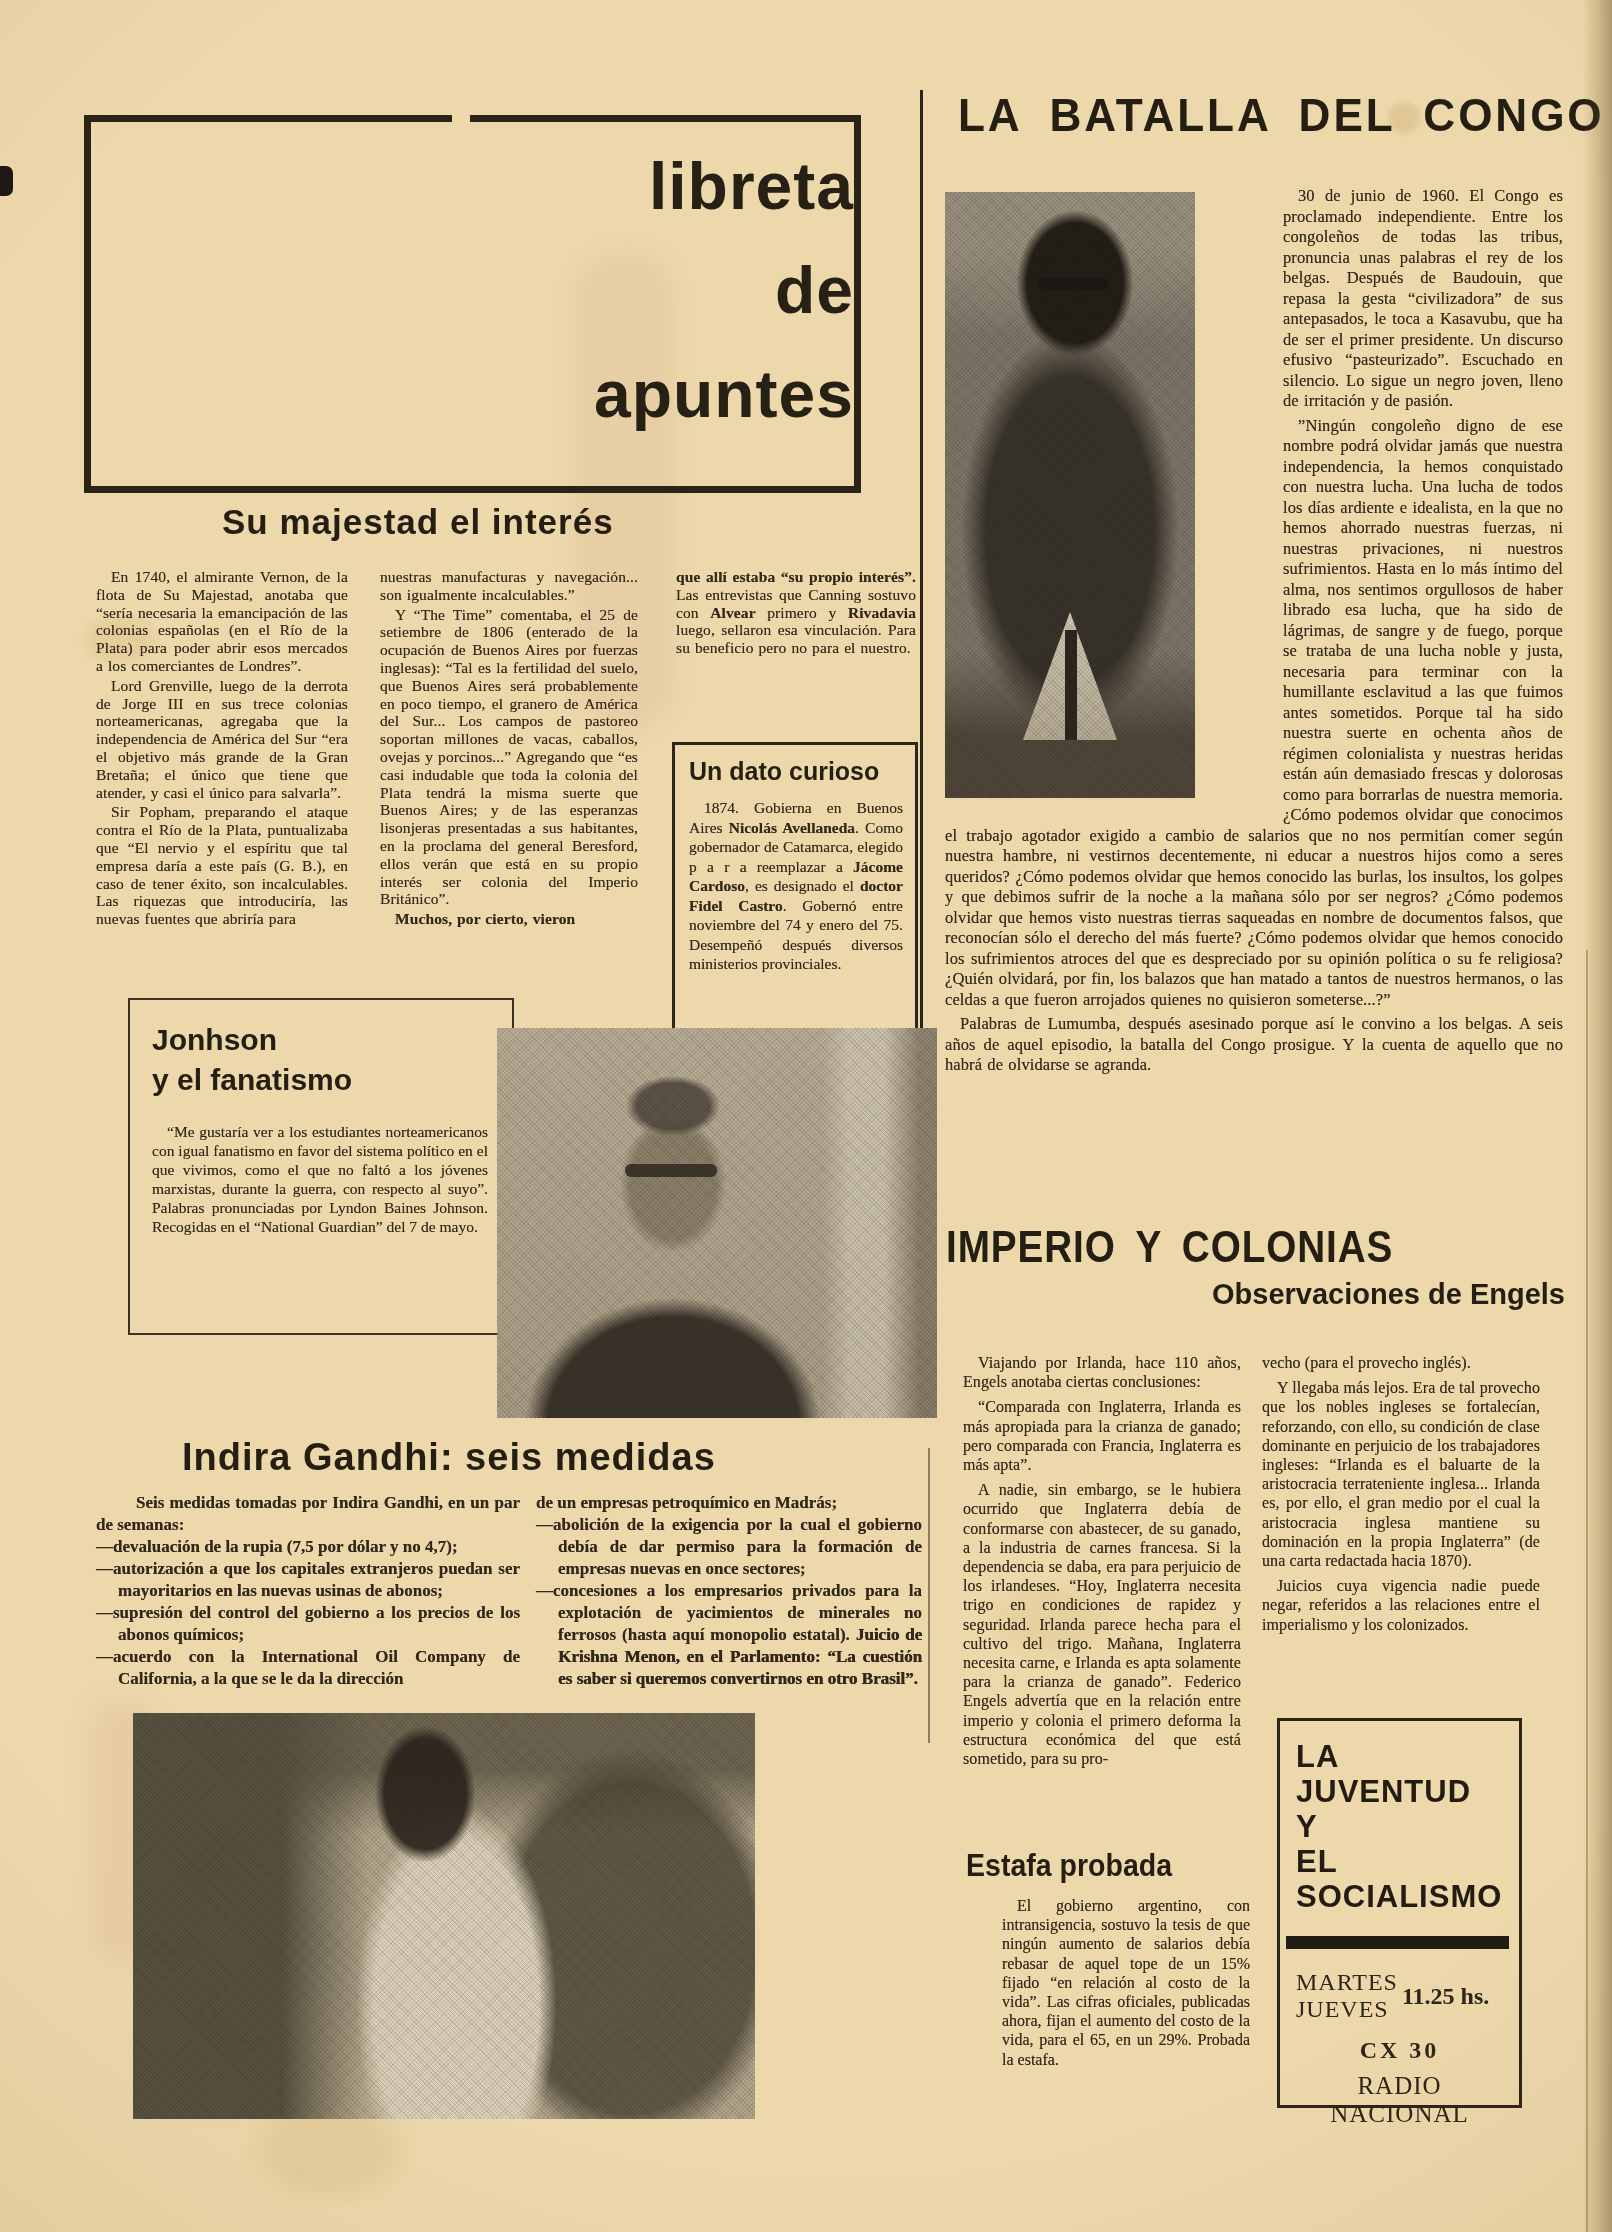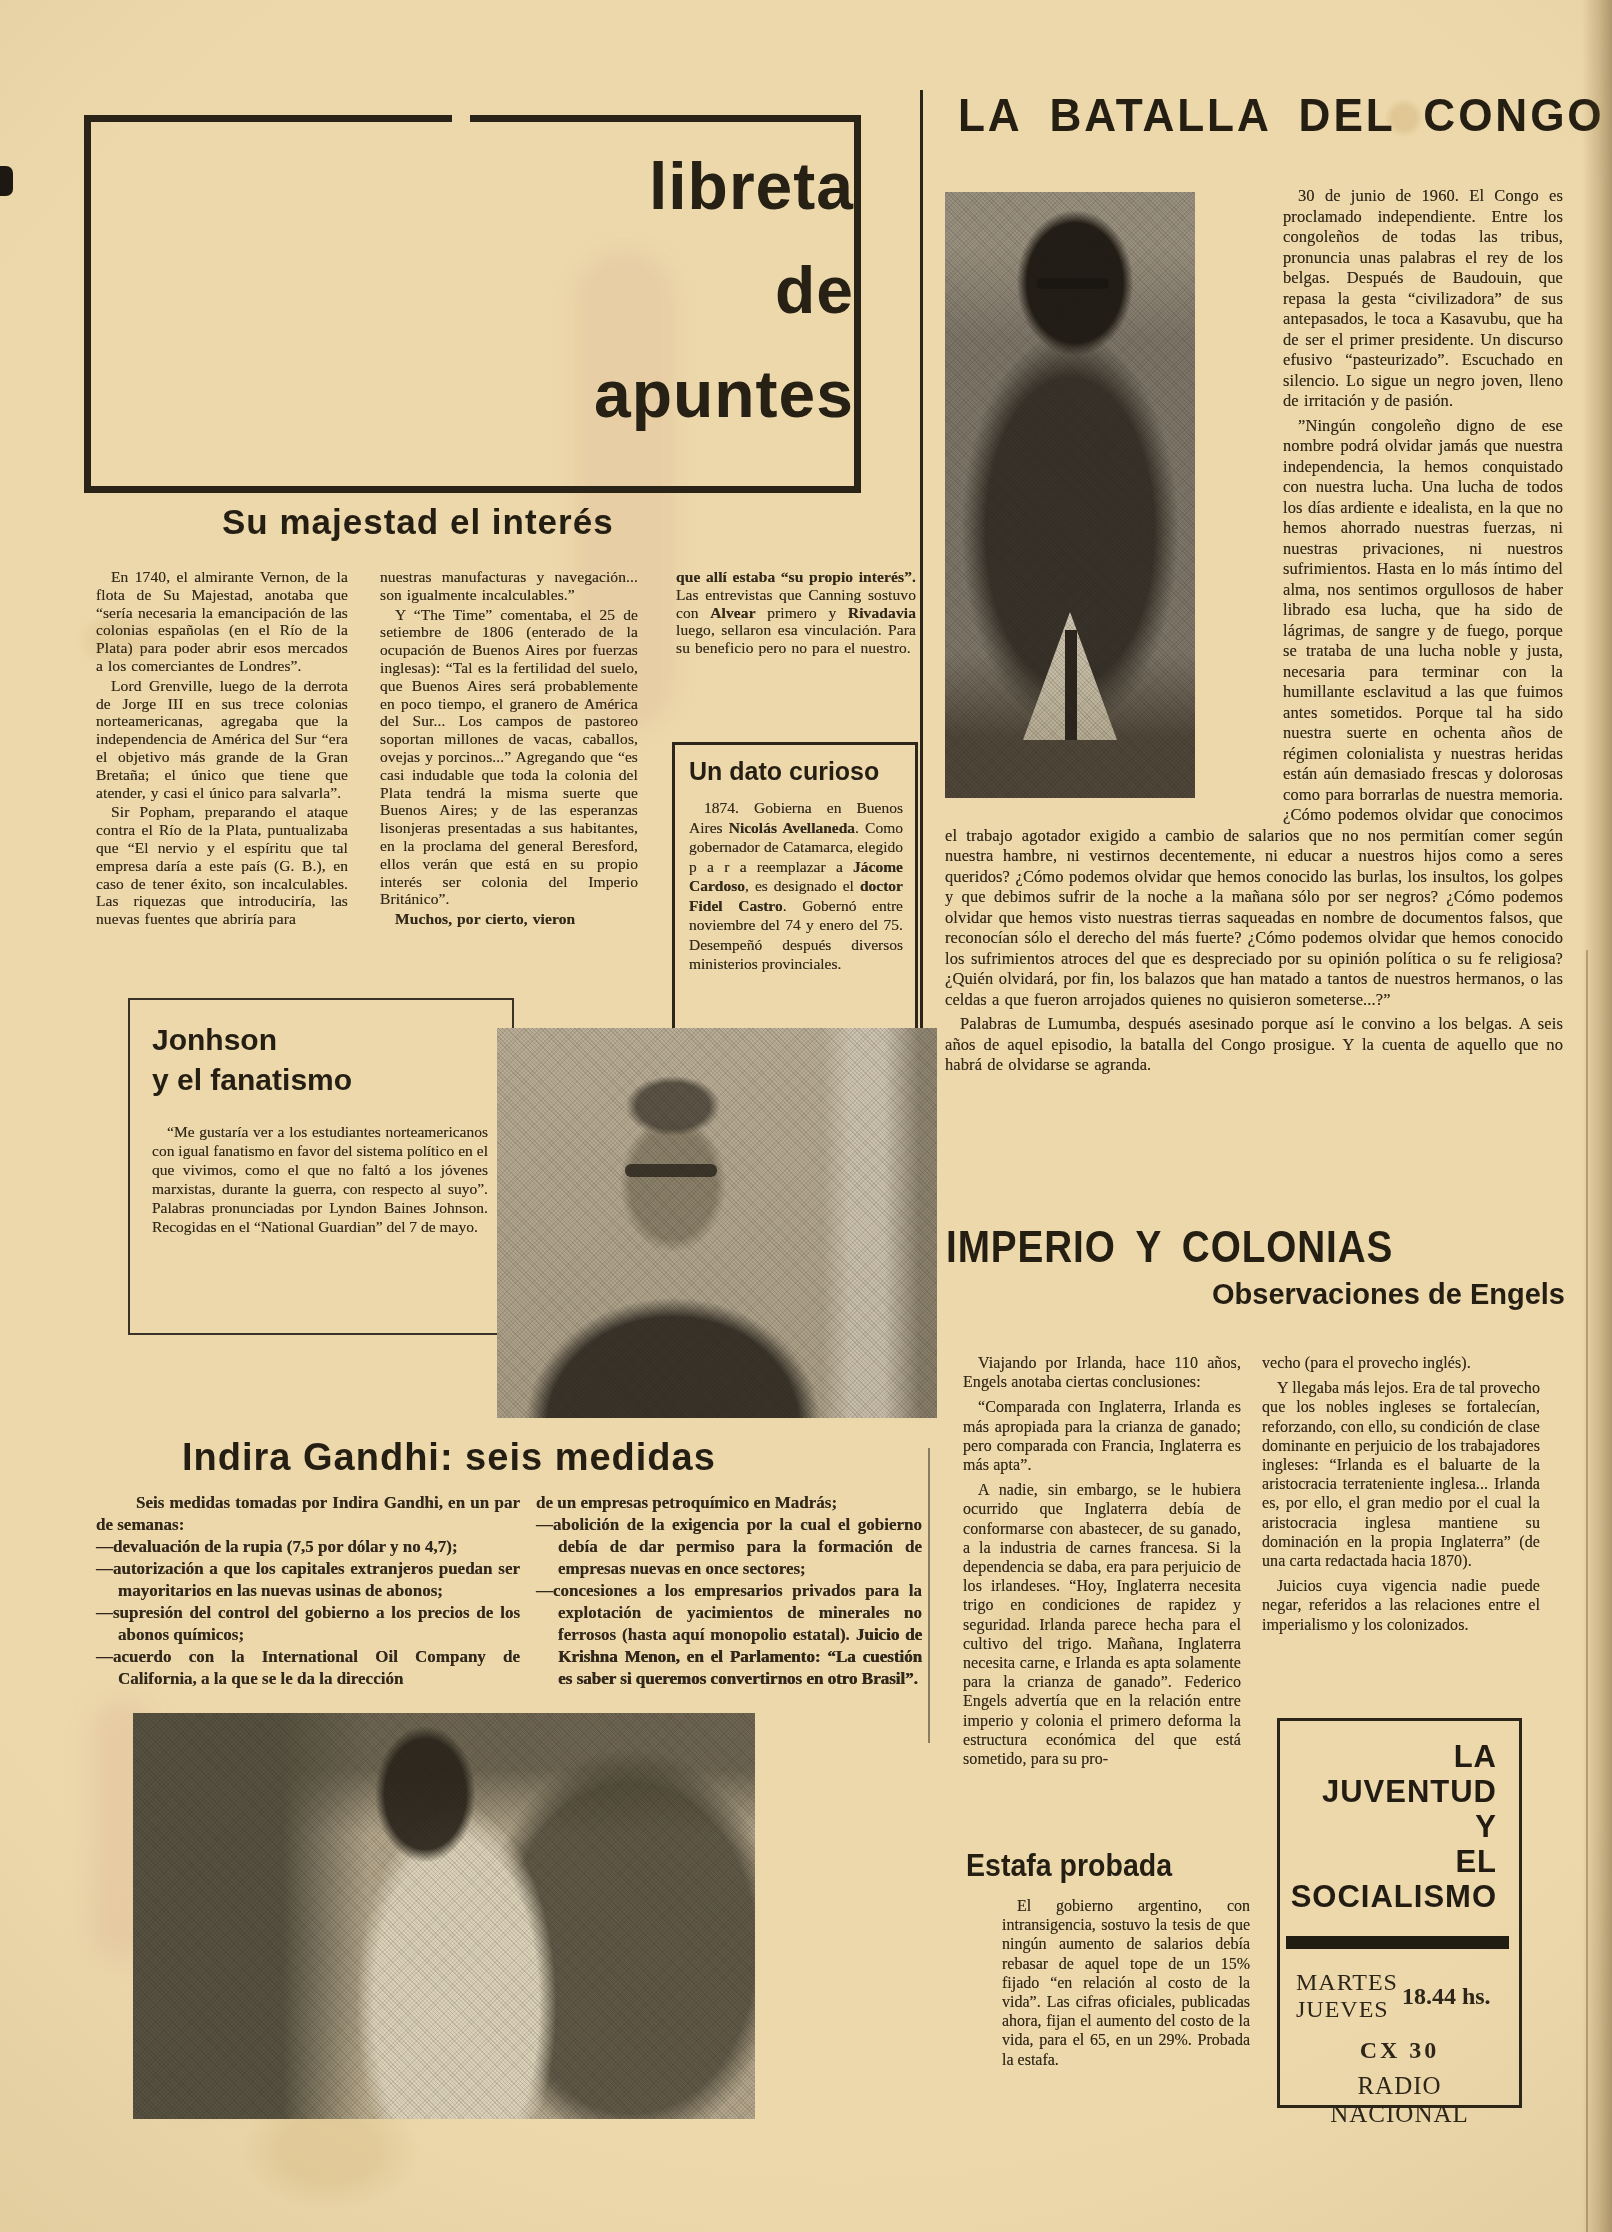--- a/index.html
+++ b/index.html
@@ -137,21 +137,21 @@
   #imperio-col2{left:1262px;top:1336px;width:278px;}
   #estafa-title{position:absolute;left:966px;top:1848px;font-size:31px;
     transform:scaleX(.92);transform-origin:left;}
   #estafa-body{position:absolute;left:1002px;top:1896px;width:248px;
     font-size:16px;line-height:19.2px;text-align:justify;color:#33291a;
     text-shadow:0 0 .5px rgba(51,41,26,.55);}
 
   
   #ad-box{position:absolute;left:1277px;top:1718px;width:245px;height:390px;
     border:3px solid #2b251a;box-sizing:border-box;}
-  .ad-title{padding:18px 22px 0 0;text-align:right;}
+  .ad-title{padding:18px 22px 0 16px;}
   .ad-title div{font-family:"Liberation Sans",sans-serif;font-weight:bold;font-size:31px;
     line-height:35px;color:#221c12;letter-spacing:1px;}
   .ad-bar{margin:22px 10px 0 6px;height:13px;background:#221d13;}
   .ad-sched{display:flex;align-items:center;gap:4px;padding-left:16px;margin-top:20px;}
   .ad-days div{font-size:24px;line-height:27px;color:#2d2619;letter-spacing:1px;}
   .ad-time{font-size:24px;font-weight:bold;color:#2d2619;}
   .ad-station{text-align:center;font-size:24px;font-weight:bold;letter-spacing:3px;
     margin-top:14px;color:#2d2619;}
   .ad-network{text-align:center;font-size:25px;margin-top:8px;color:#2d2619;
     word-spacing:26px;letter-spacing:1px;}
@@ -263,21 +263,21 @@
       <div>Y</div>
       <div>EL</div>
       <div>SOCIALISMO</div>
     </div>
     <div class="ad-bar"></div>
     <div class="ad-sched">
       <div class="ad-days">
         <div>MARTES</div>
         <div>JUEVES</div>
       </div>
-      <div class="ad-time">18.44 hs.</div>
+      <div class="ad-time">11.25 hs.</div>
     </div>
     <div class="ad-station">CX 30</div>
     <div class="ad-network">RADIO NACIONAL</div>
   </div>
 
   <div class="edge-mark"></div>
   <div class="crease-line"></div>
   <div class="crease"></div>
 
 </div>

